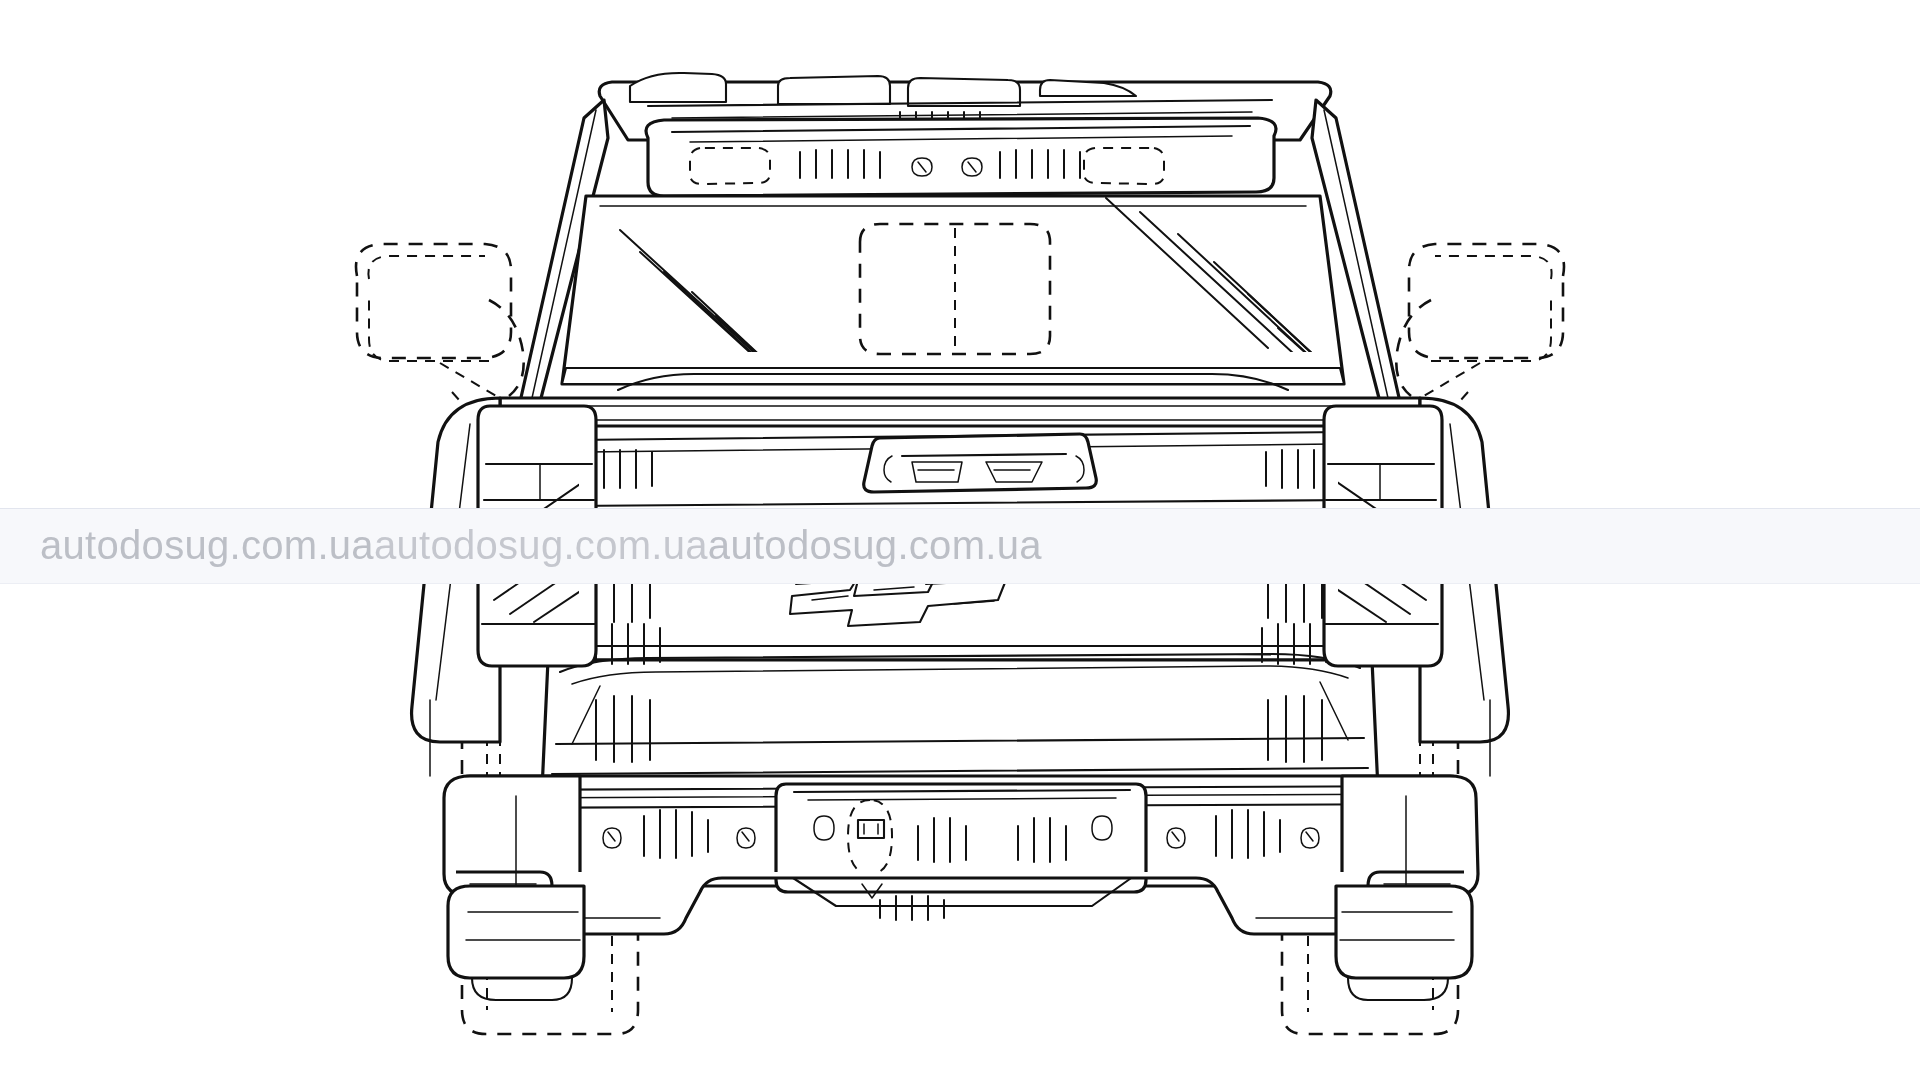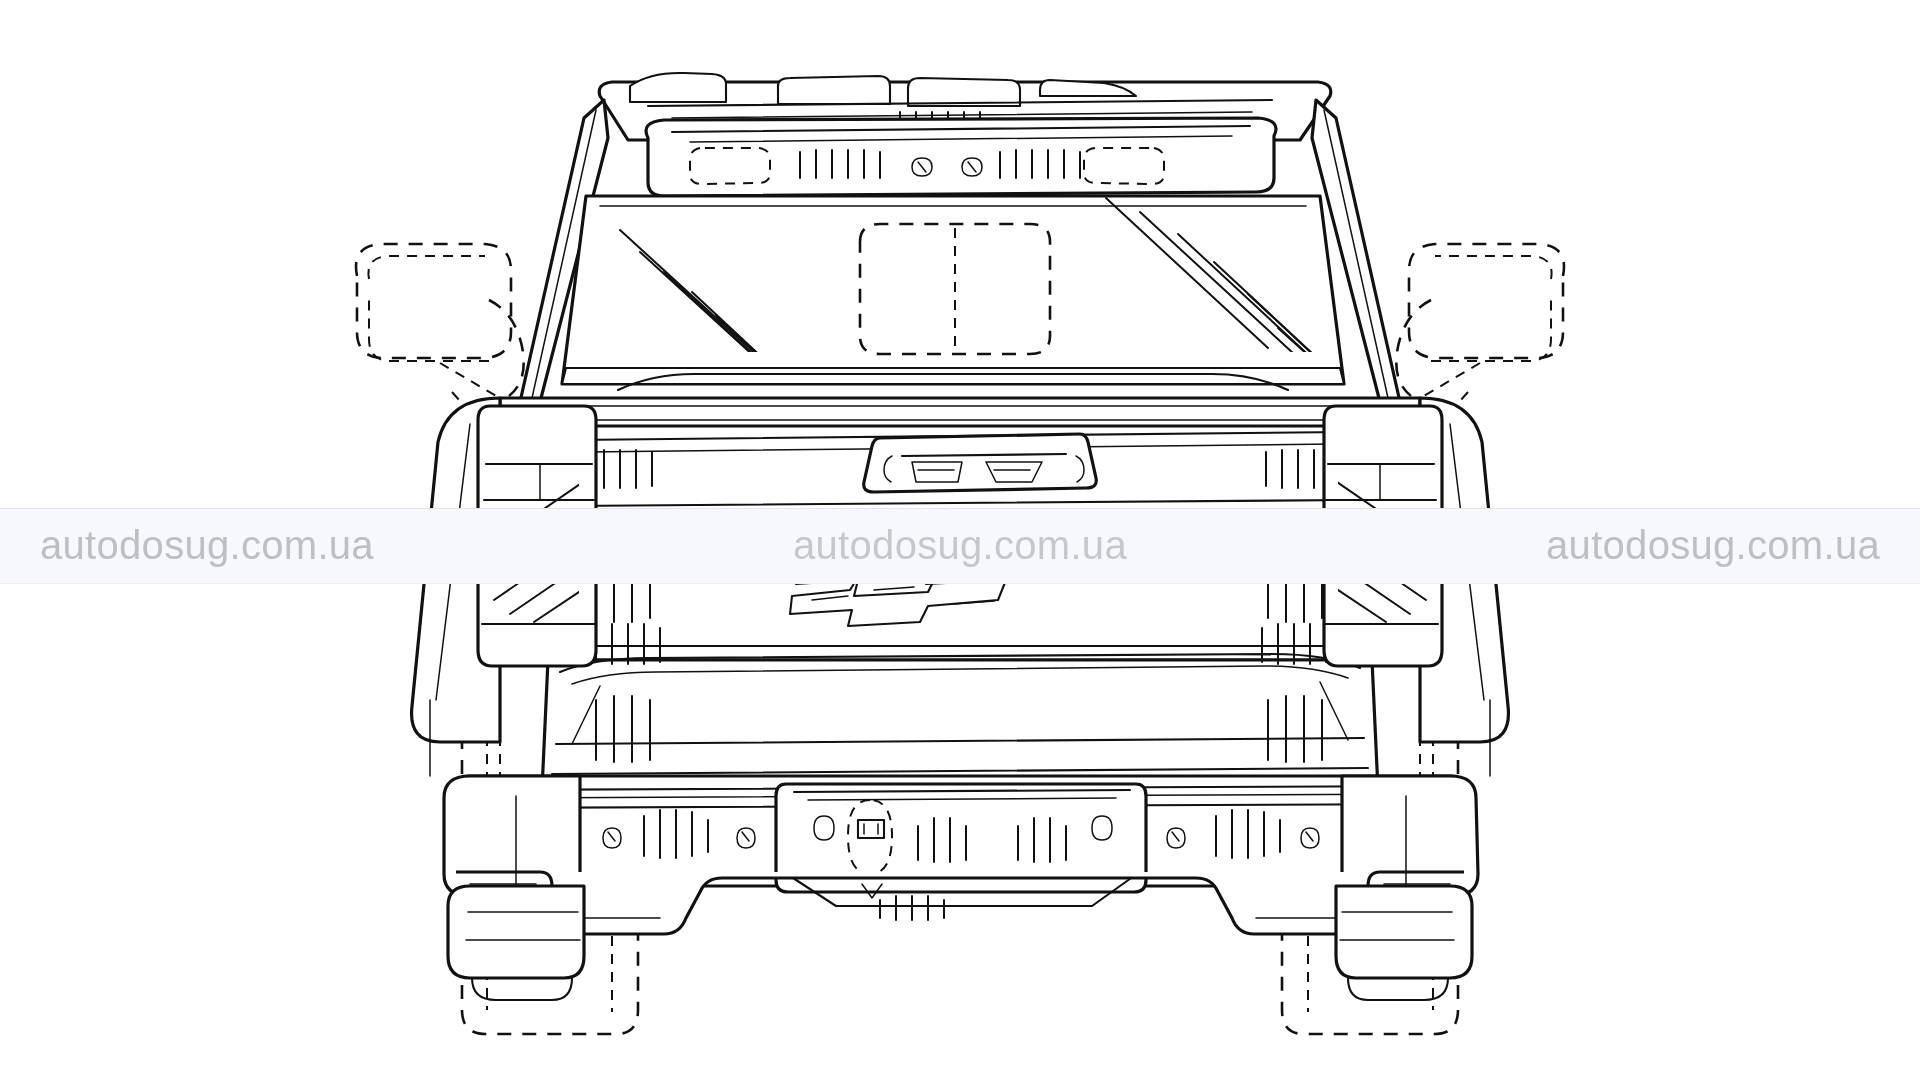--- a/index.html
+++ b/index.html
@@ -6,21 +6,21 @@
   html,body{margin:0;padding:0;background:#ffffff;}
   body{width:1920px;height:1080px;overflow:hidden;
        font-family:"Liberation Sans", sans-serif;}
   #stage{position:relative;width:1920px;height:1080px;background:#ffffff;}
   #drawing{position:absolute;inset:0;}
   
   .wm-band{position:absolute;left:0;width:1920px;pointer-events:none;}
   .wm-band .band-fill{position:absolute;left:0;top:0;width:1920px;height:100%;
       background:#f7f8fb;border-top:1px solid #e2e5ee;border-bottom:1px solid #eceef4;}
   .wm-row{position:absolute;left:0;top:0;width:1920px;height:100%;
-      display:flex;justify-content:space-between;align-items:center;
+      display:flex;justify-content:flex-start;align-items:center;
       box-sizing:border-box;padding:0 40px;}
   .wm-text{font-family:"Liberation Sans", sans-serif;font-size:40px;
       color:#b9bcc4;letter-spacing:0.3px;white-space:nowrap;opacity:.95;}
   .wm-text.mid{opacity:.8;}
 </style>
 </head>
 <body>
 
 <div id="stage" style="background: rgb(255, 255, 255);">
 

